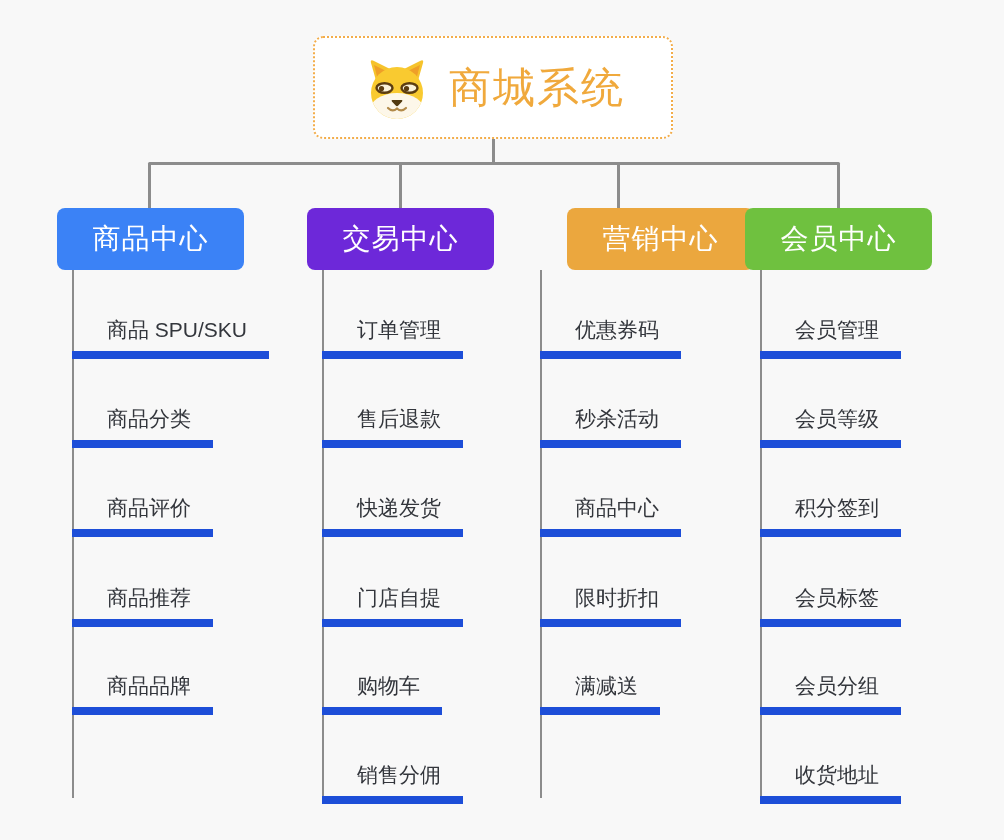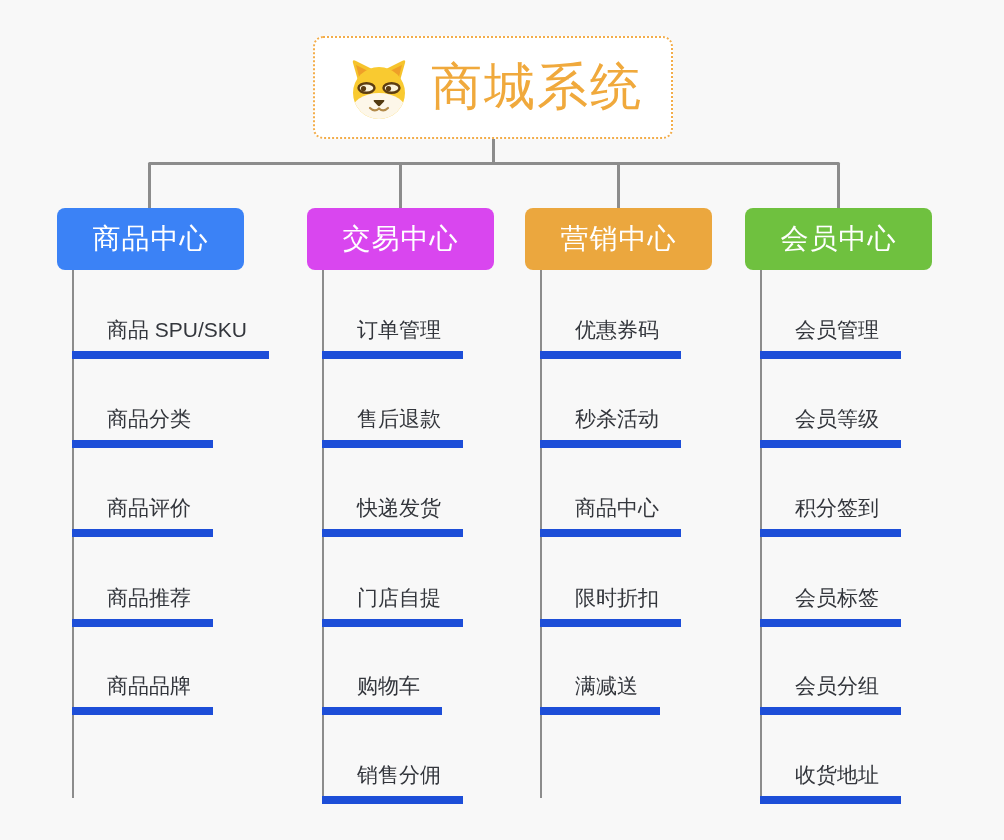--- a/index.html
+++ b/index.html
@@ -12,21 +12,21 @@
   .canvas{position:absolute;inset:0;}
 
   
   .root-node{
     position:absolute;left:313px;top:36px;width:360px;height:103px;
     background:#ffffff;border:2px dotted #f3ad4a;border-radius:10px;
     box-sizing:border-box;
     display:flex;align-items:center;justify-content:center;gap:16px;
   }
   .root-title{
-    font-size:51px;letter-spacing:2px;color:#f0a93c;font-weight:500;
+    font-size:42px;letter-spacing:2px;color:#f0a93c;font-weight:500;
   }
   .dog-icon{width:72px;height:64px;flex:0 0 auto;}
 
   
   .conn{position:absolute;background:#8c8c8c;}
   .conn-stem{left:492px;top:139px;width:3px;height:25px;}
   .conn-hbar{left:148px;top:162px;width:692px;height:3px;border-radius:2px;}
   .conn-drop{top:164px;width:3px;height:46px;}
   .conn-drop.d0{left:148px;}
   .conn-drop.d1{left:399px;}
@@ -111,31 +111,31 @@
 
   <div class="branch-header b0" style="background-color: #3b82f6;">商品中心</div>
   <div class="branch-items b0">
     <div class="item">商品 SPU/SKU</div>
     <div class="item">商品分类</div>
     <div class="item">商品评价</div>
     <div class="item">商品推荐</div>
     <div class="item">商品品牌</div>
   </div>
 
-  <div class="branch-header b1" style="background-color: #d946ef;">交易中心</div>
+  <div class="branch-header b1" style="background-color: #6d28d9;">交易中心</div>
   <div class="branch-items b1">
     <div class="item">订单管理</div>
     <div class="item">售后退款</div>
     <div class="item">快递发货</div>
     <div class="item">门店自提</div>
     <div class="item">购物车</div>
     <div class="item">销售分佣</div>
   </div>
 
-  <div class="branch-header b2" style="background-color: rgb(235, 167, 62);">营销中心</div>
+  <div class="branch-header b2" style="background-color: rgb(235, 167, 62); margin-left: 42px;">营销中心</div>
   <div class="branch-items b2">
     <div class="item">优惠券码</div>
     <div class="item">秒杀活动</div>
     <div class="item">商品中心</div>
     <div class="item">限时折扣</div>
     <div class="item">满减送</div>
   </div>
 
   <div class="branch-header b3" style="background-color: rgb(111, 193, 63);">会员中心</div>
   <div class="branch-items b3">

